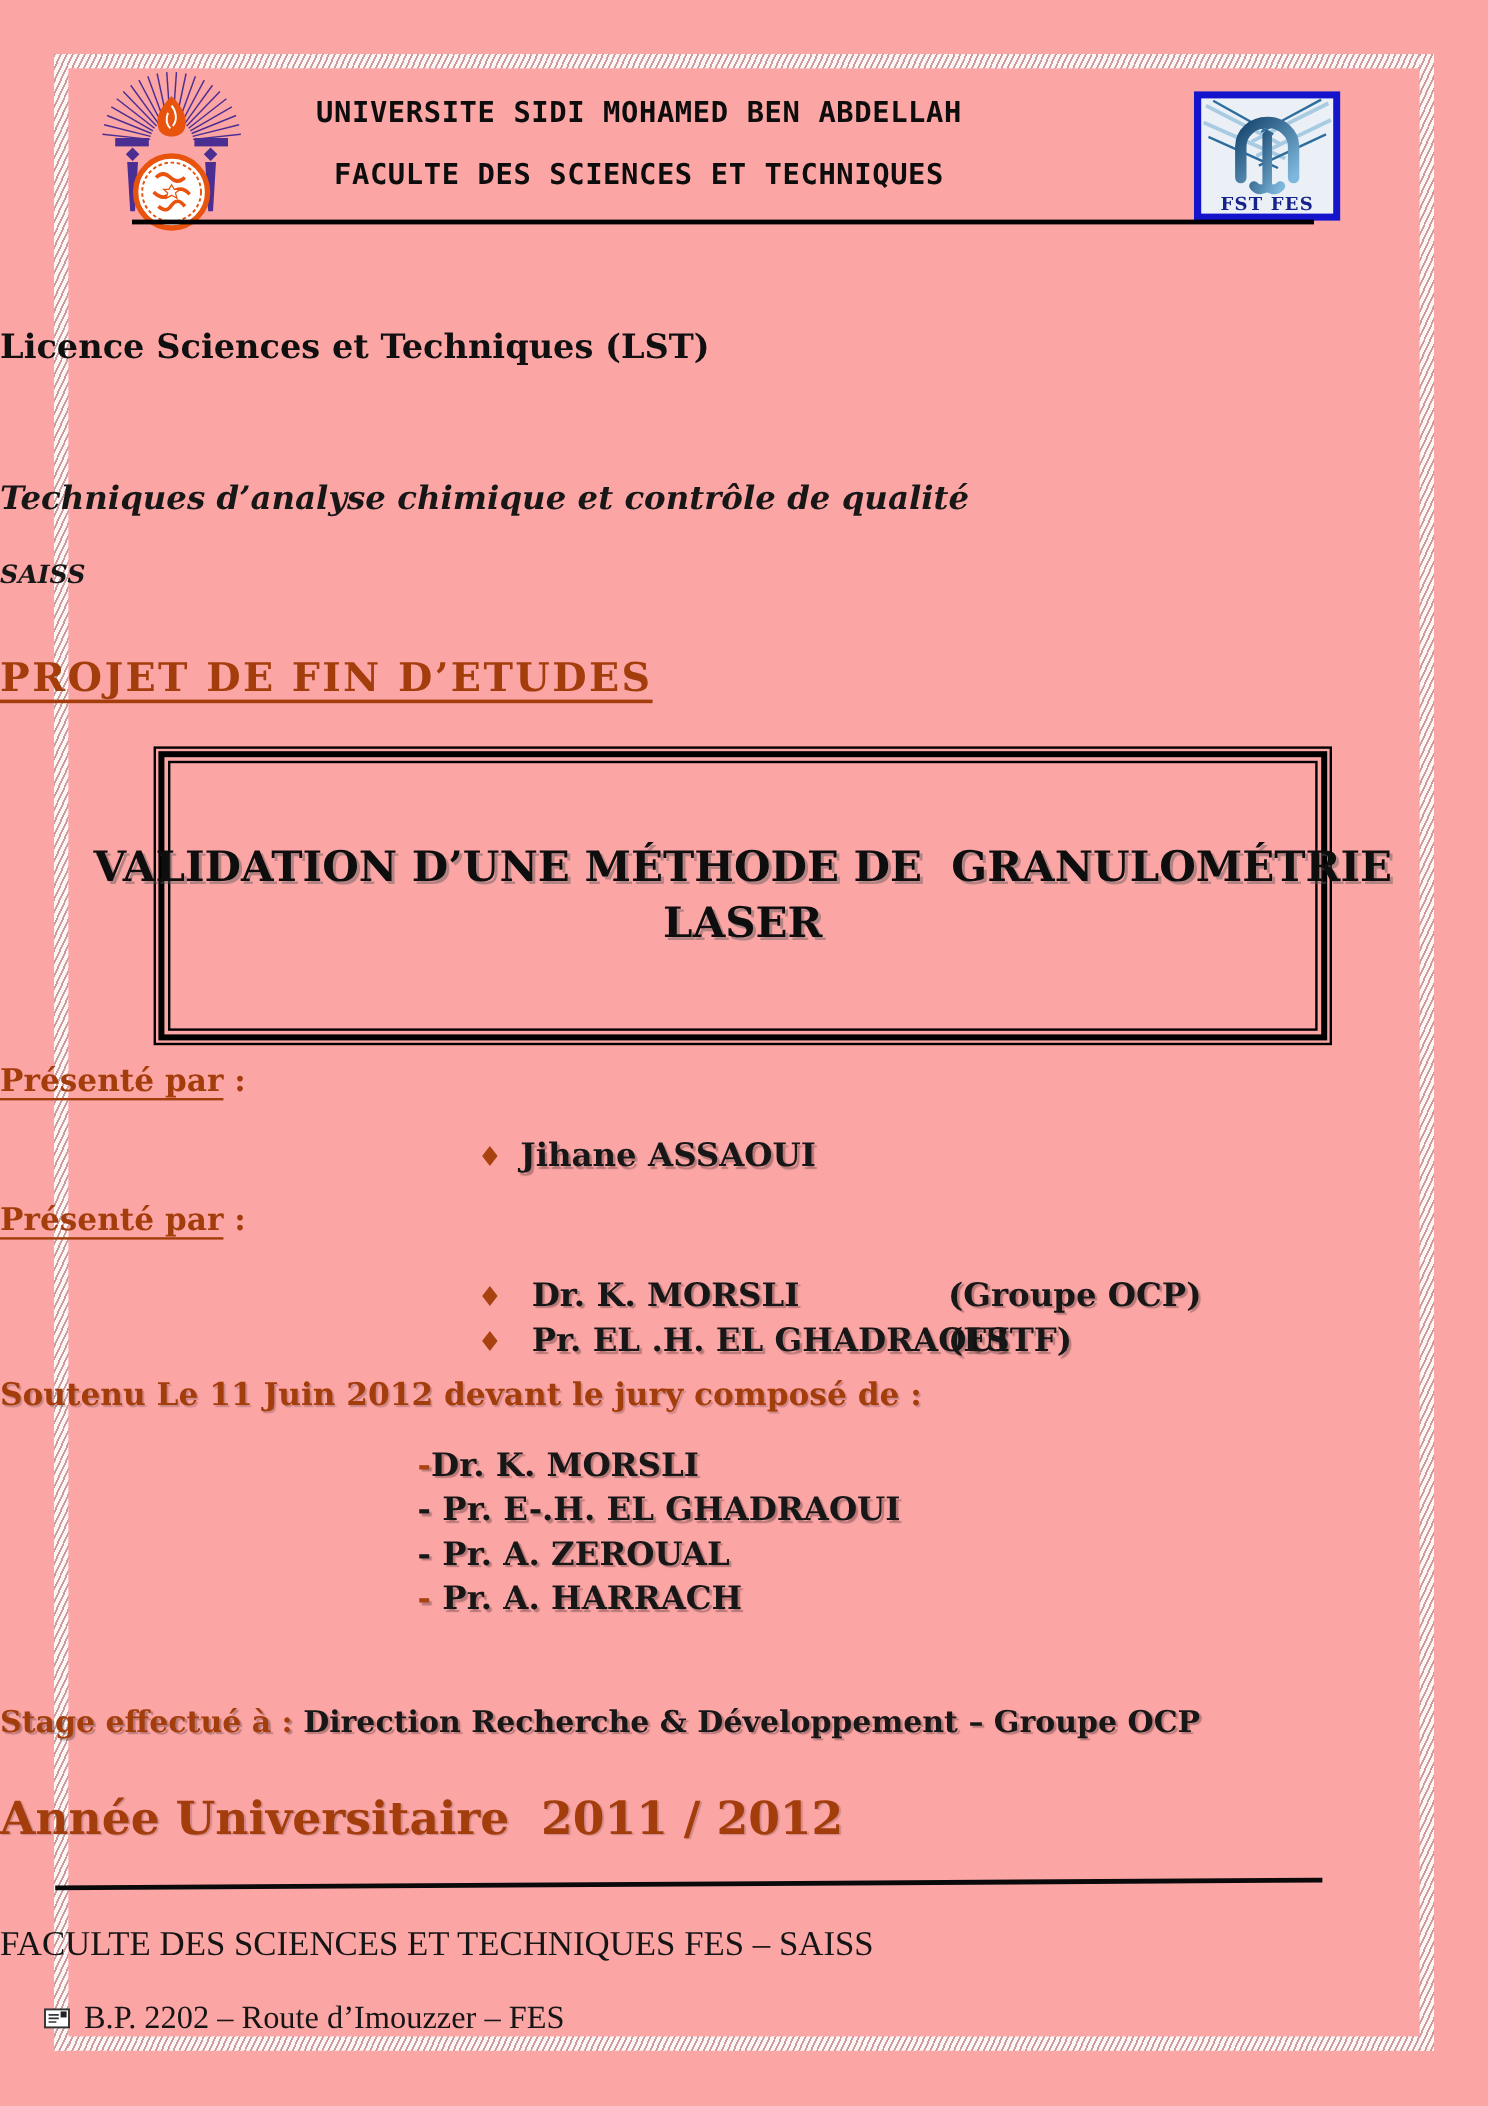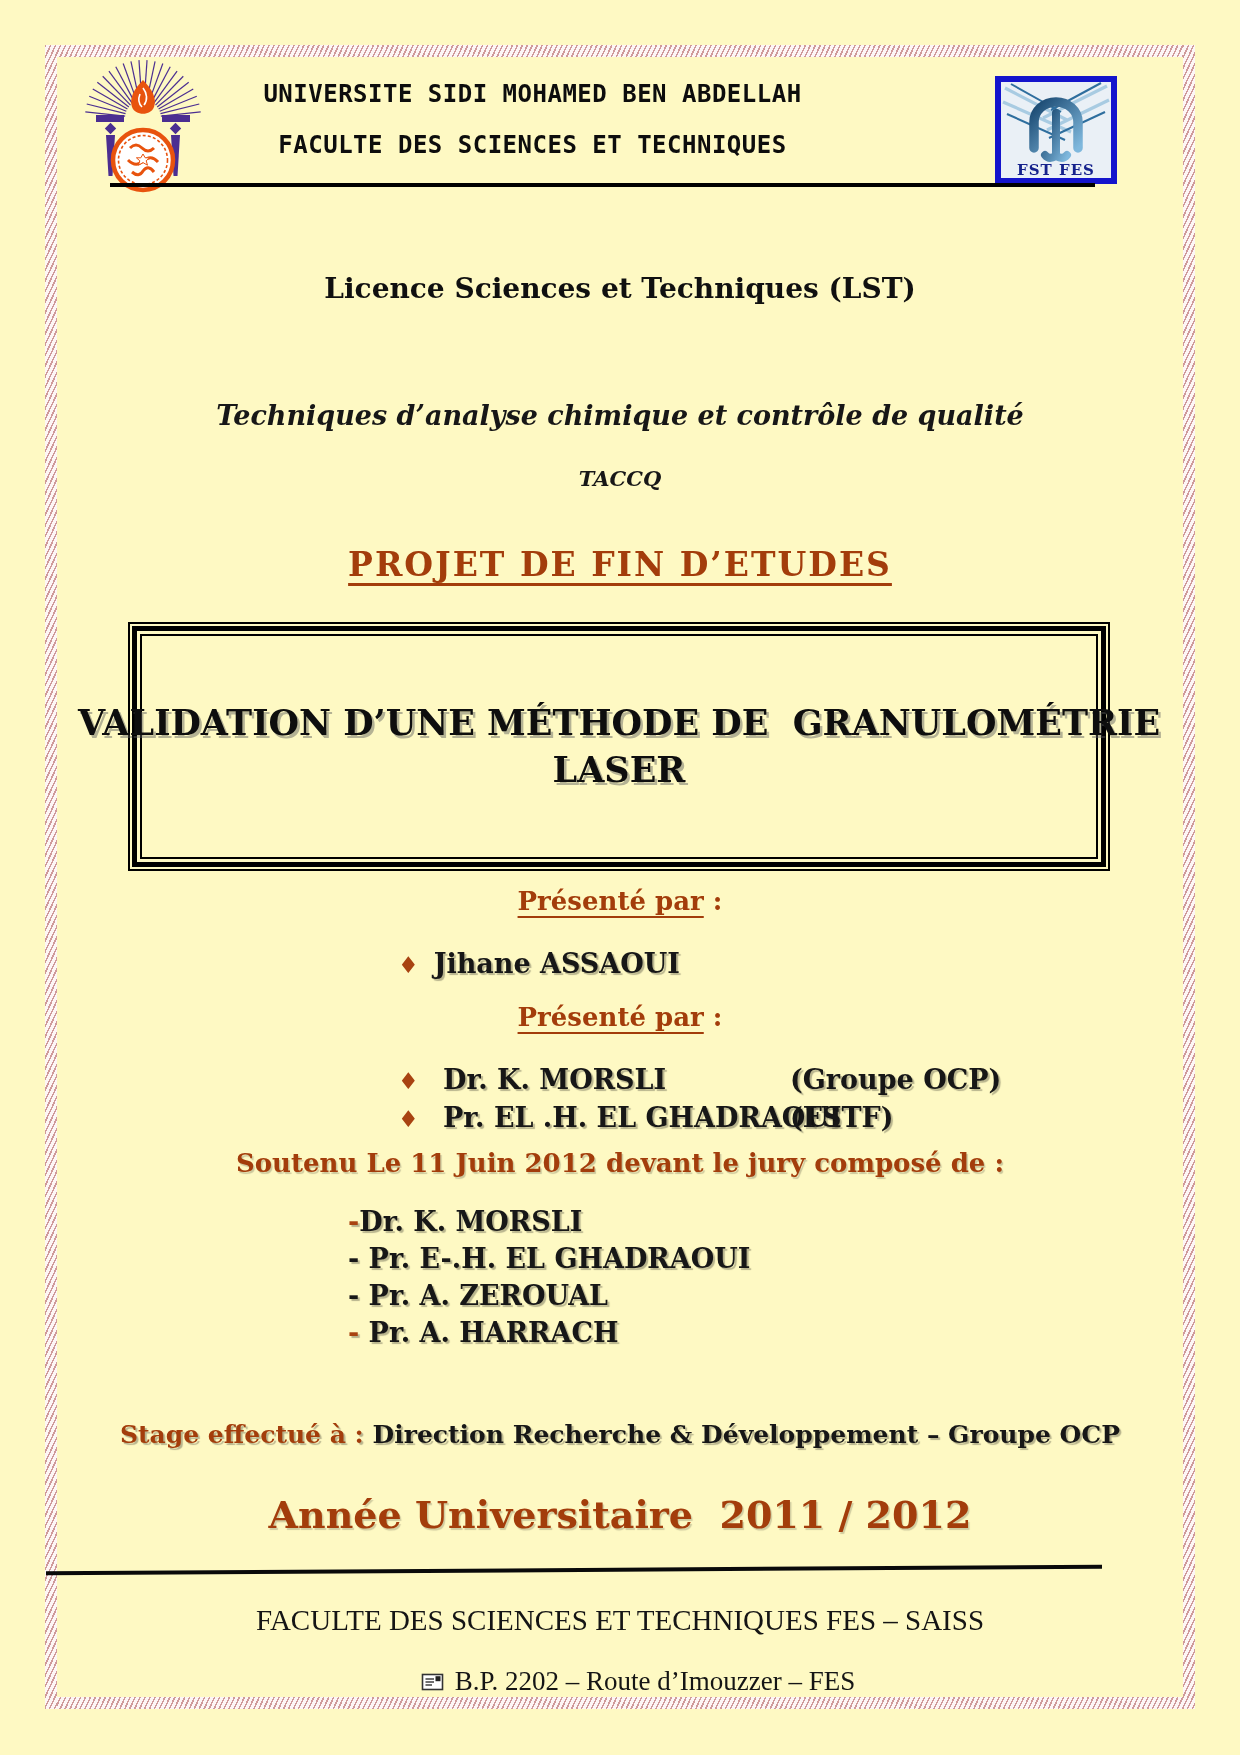--- a/index.html
+++ b/index.html
@@ -1,40 +1,40 @@
 <!DOCTYPE html>
 <html><head>
 <meta charset="utf-8">
 <style>
   * { margin:0; padding:0; box-sizing:border-box; }
   html,body { background:#fff; }
   body {
     width:1240px; height:1755px; position:relative; overflow:hidden;
     font-family:"DejaVu Serif", serif; color:#171717;
   }
-  .page { position:absolute; inset:0; background:#fef9c3; }
+  .page { position:absolute; inset:0; background:#fca5a5; }
 
   
   .hb { position:absolute; background:repeating-linear-gradient(115deg,#cf9a9a 0 1.5px,#fdf6f6 1.5px 4.5px); }
   .hb.top    { left:45px; right:45px; top:45px;  height:12px; }
   .hb.bottom { left:45px; right:45px; top:1697px; height:12px; }
   .hb.left   { left:45px;  top:45px; height:1664px; width:12px; }
   .hb.right  { right:45px; top:45px; height:1664px; width:12px; }
 
   .uni-logo { position:absolute; left:78px; top:56px; }
   .fst-logo { position:absolute; left:995px; top:76px; }
 
   .header-text { position:absolute; left:210px; top:80px; width:645px; text-align:center;
                  font-family:"DejaVu Sans Mono", monospace; font-weight:bold; font-size:24px;
                  letter-spacing:.5px; color:#0d0d0d; }
   .header-text .line2 { margin-top:23px; }
 
   .header-rule { position:absolute; left:110px; top:183px; width:985px; height:4px; background:#000; }
 
-  .centered { position:absolute; left:0; right:0; text-align:center; }
+  .centered { position:absolute; left:0; right:0; }
 
   .lst-title { top:272px; font-size:28px; font-weight:bold; color:#101010; }
   .program-title { top:400px; font-size:27px; font-weight:bold; font-style:italic; }
   .taccq { top:466px; font-size:21px; font-weight:bold; font-style:italic; }
 
   .pfe-title { top:545px; font-size:33px; font-weight:bold; letter-spacing:2px; color:#A33D0B; }
   .pfe-title .ul { text-decoration:underline; text-decoration-thickness:2.5px; text-underline-offset:7px; }
 
   .tbox-outer { position:absolute; left:128px; top:622px; width:982px; height:249px;
                 border:2px solid #000; padding:2px; }
@@ -162,21 +162,21 @@
     </g>
     <path d="M39,72 L39,46 A22,20 0 0 1 83,46 L83,72" stroke="url(#archg)" stroke-width="9.5" fill="none" stroke-linecap="round"></path>
     <path d="M61,37 L61,80 M61,80 q-7,4 -11,-1 M61,80 q7,4 11,-1" stroke="url(#archg)" stroke-width="8" fill="none" stroke-linecap="round"></path>
     <text x="61" y="99" text-anchor="middle" font-family="DejaVu Serif, serif" font-size="15" font-weight="bold" fill="#16228C" letter-spacing="1">FST FES</text>
   </svg>
 
   <div class="header-rule"></div>
 
   <div class="centered lst-title">Licence Sciences et Techniques (LST)</div>
   <div class="centered program-title">Techniques d’analyse chimique et contrôle de qualité</div>
-  <div class="centered taccq">TACCQ</div>
+  <div class="centered taccq">SAISS</div>
 
   <div class="centered pfe-title">
     <span class="ul">PROJET DE FIN D’ETUDES</span>
   </div>
 
   <div class="tbox-outer">
     <div class="tbox-mid">
       <div class="tbox-inner">
         <div class="thesis-line">VALIDATION D’UNE MÉTHODE DE  GRANULOMÉTRIE</div>
         <div class="thesis-line">LASER</div>

